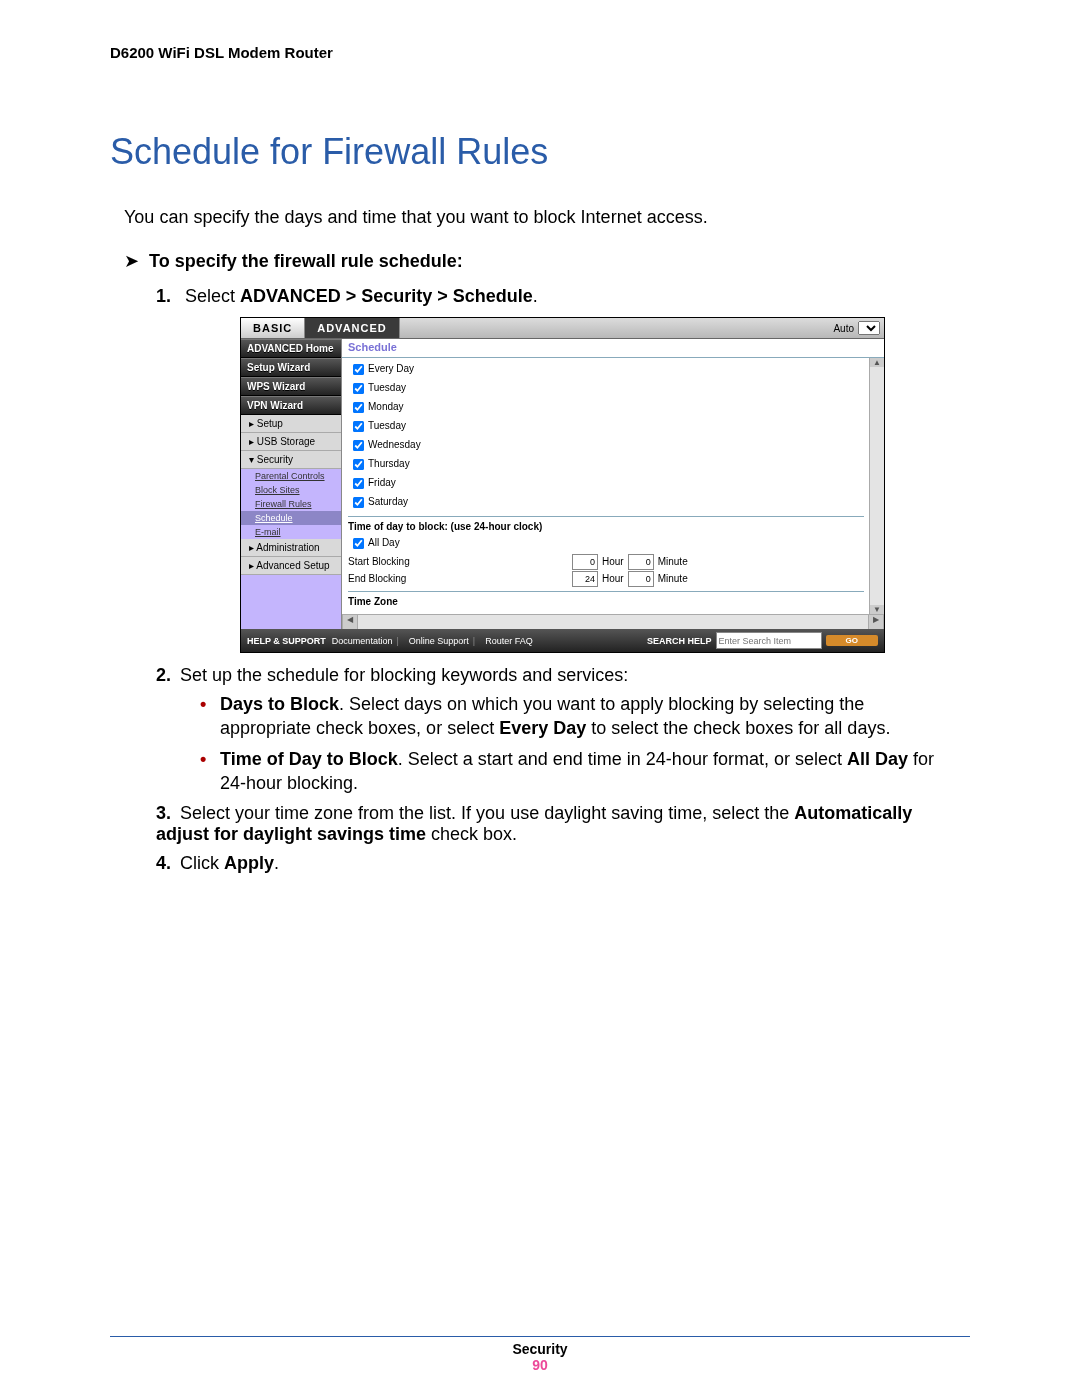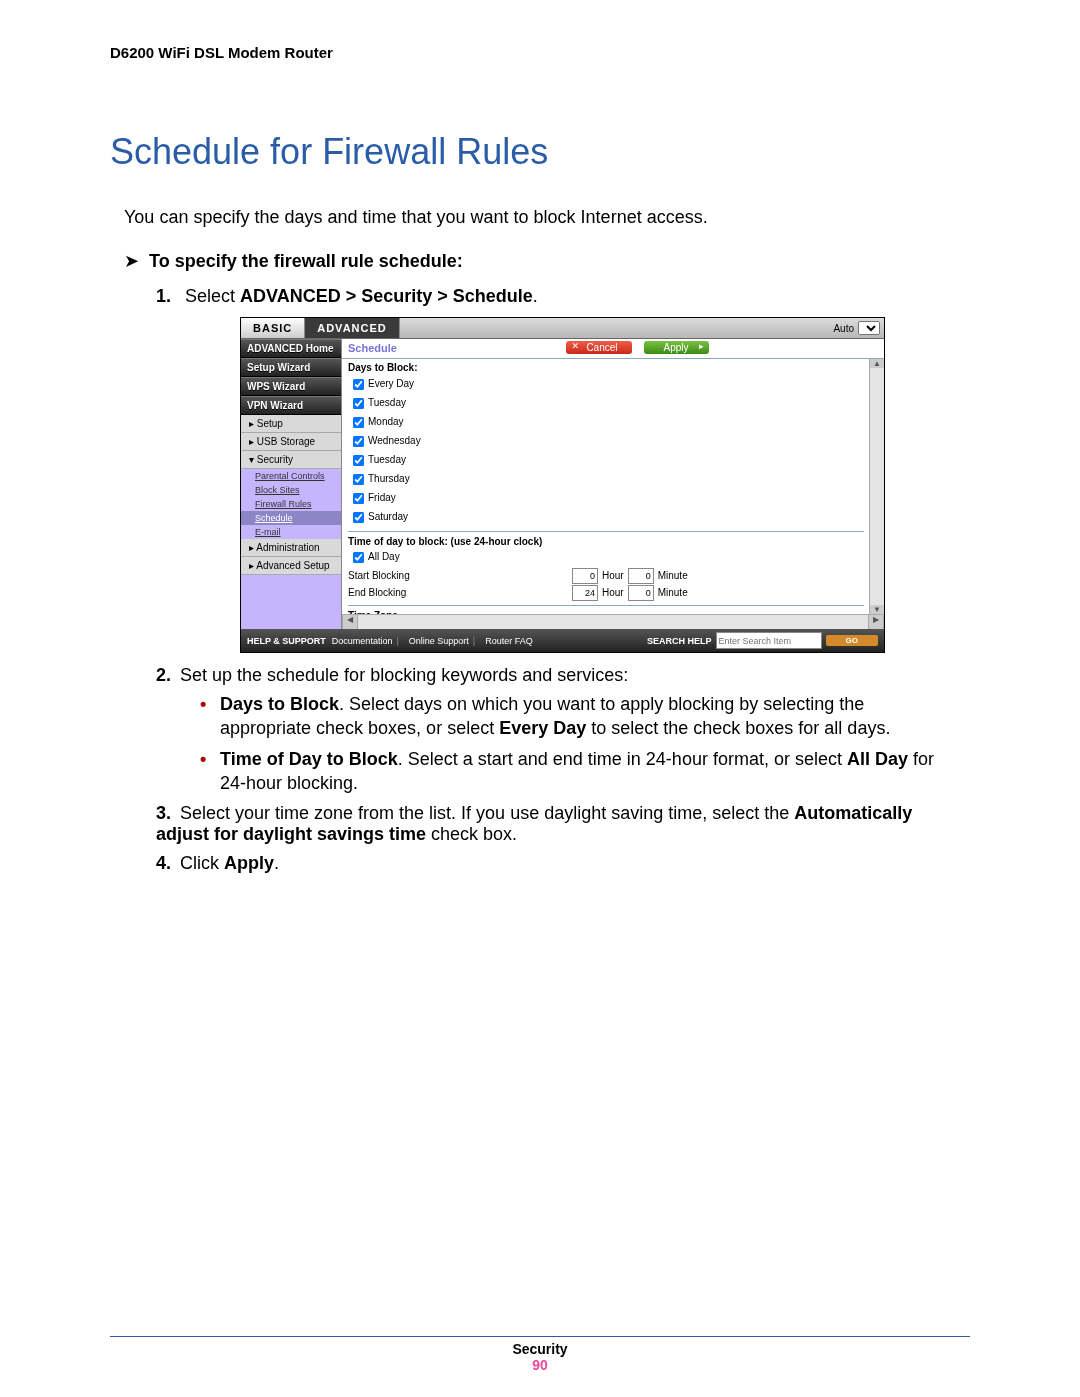--- a/index.html
+++ b/index.html
@@ -111,33 +111,28 @@
             <div class="side-sub">Firewall Rules</div>
             <div class="side-sub sel">Schedule</div>
             <div class="side-sub">E-mail</div>
             <div class="side-plain">▸ Administration</div>
             <div class="side-plain">▸ Advanced Setup</div>
           </div>
 
           <div class="ru-main">
             <div class="ru-title-row">
               <span class="ru-title">Schedule</span>
-              <div class="ru-btns">
-                <div class="btn cancel">Cancel</div>
-                <div class="btn apply">Apply</div>
-              </div>
             </div>
             <div class="ru-scroll">
               <div class="ru-scroll-inner">
-                <div class="grp-head first">Days to Block:</div>
                 <label class="cb"><input type="checkbox" checked="" style=""><span>Every Day</span></label>
                 <label class="cb"><input type="checkbox" checked="" style=""><span>Tuesday</span></label>
                 <label class="cb"><input type="checkbox" checked="" style=""><span>Monday</span></label>
+                <label class="cb"><input type="checkbox" checked="" style=""><span>Tuesday</span></label>
                 <label class="cb"><input type="checkbox" checked="" style=""><span>Wednesday</span></label>
-                <label class="cb"><input type="checkbox" checked="" style=""><span>Tuesday</span></label>
                 <label class="cb"><input type="checkbox" checked="" style=""><span>Thursday</span></label>
                 <label class="cb"><input type="checkbox" checked="" style=""><span>Friday</span></label>
                 <label class="cb"><input type="checkbox" checked="" style=""><span>Saturday</span></label>
 
                 <div class="grp-head">Time of day to block: (use 24-hour clock)</div>
                 <label class="cb"><input type="checkbox" checked="" style=""><span>All Day</span></label>
                 <div class="timerow">
                   <span class="lab">Start Blocking</span>
                   <input class="mini-in" value="0" style="">
                   <span>Hour</span>

